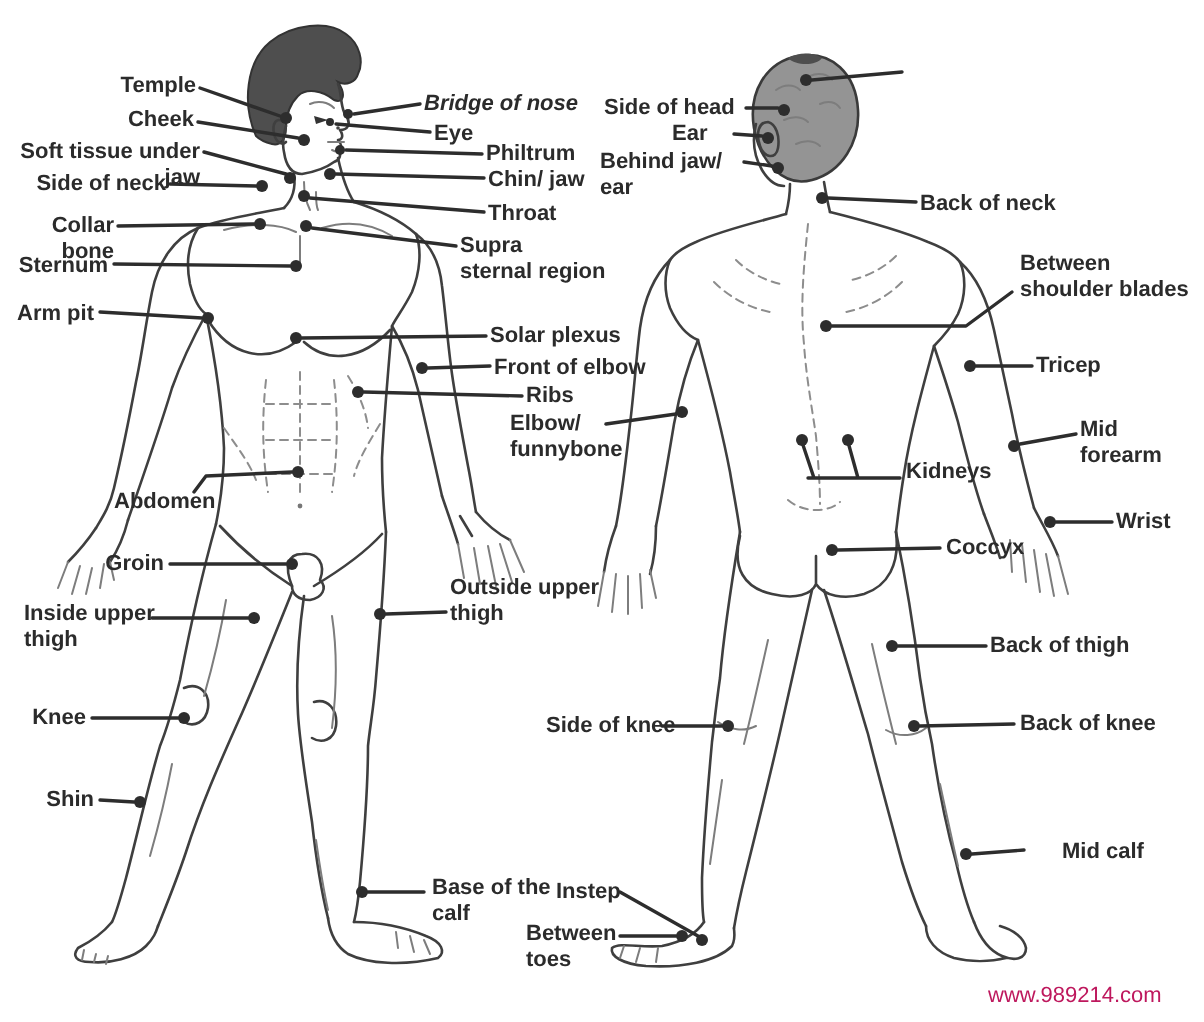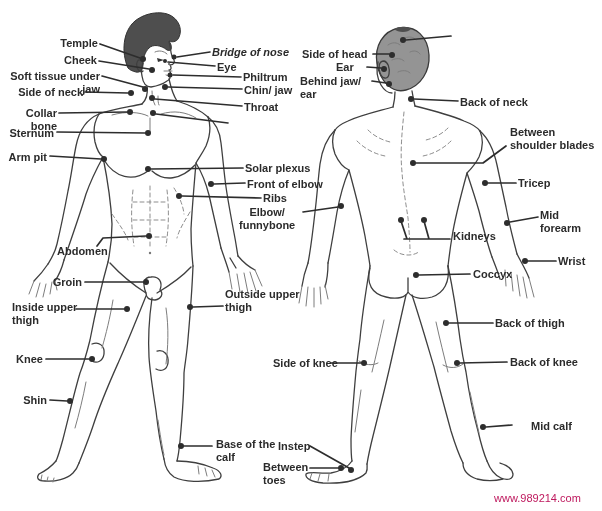--- a/index.html
+++ b/index.html
@@ -197,29 +197,31 @@
   <div class="lbl r" style="right:520px;top:276px;margin-left:16px;">Groin</div>
   <div class="lbl" style="left:12px;top:301px;">Inside upper
 thigh</div>
   <div class="lbl r" style="right:559px;top:353px;">Knee</div>
   <div class="lbl r" style="right:555px;top:394px;">Shin</div>
   <div class="lbl" style="left:212px;top:46px;font-style:italic;">Bridge of nose</div>
   <div class="lbl" style="left:217px;top:61px;">Eye</div>
   <div class="lbl" style="left:243px;top:71px;">Philtrum</div>
   <div class="lbl" style="left:244px;top:84px;">Chin/ jaw</div>
   <div class="lbl" style="left:244px;top:101px;">Throat</div>
+  <div class="lbl" style="left:230px;top:117px;">Supra
+sternal region</div>
   <div class="lbl" style="left:245px;top:162px;">Solar plexus</div>
   <div class="lbl" style="left:247px;top:178px;">Front of elbow</div>
   <div class="lbl" style="left:263px;top:192px;">Ribs</div>
   <div class="lbl" style="left:225px;top:288px;">Outside upper
 thigh</div>
   <div class="lbl" style="left:216px;top:438px;">Base of the
 calf</div>
 
-  <div class="lbl" style="left:239px;top:206px;text-align:center;">Elbow/
+  <div class="lbl" style="left:255px;top:206px;">Elbow/
 funnybone</div>
   <div class="lbl" style="left:278px;top:440px;">Instep</div>
   <div class="lbl" style="left:263px;top:461px;">Between
 toes</div>
   <div class="lbl" style="left:273px;top:357px;">Side of knee</div>
   <div class="lbl" style="left:302px;top:48px;">Side of head</div>
   <div class="lbl" style="left:336px;top:61px;">Ear</div>
   <div class="lbl" style="left:300px;top:75px;">Behind jaw/
 ear</div>
   <div class="lbl" style="left:460px;top:96px;">Back of neck</div>

